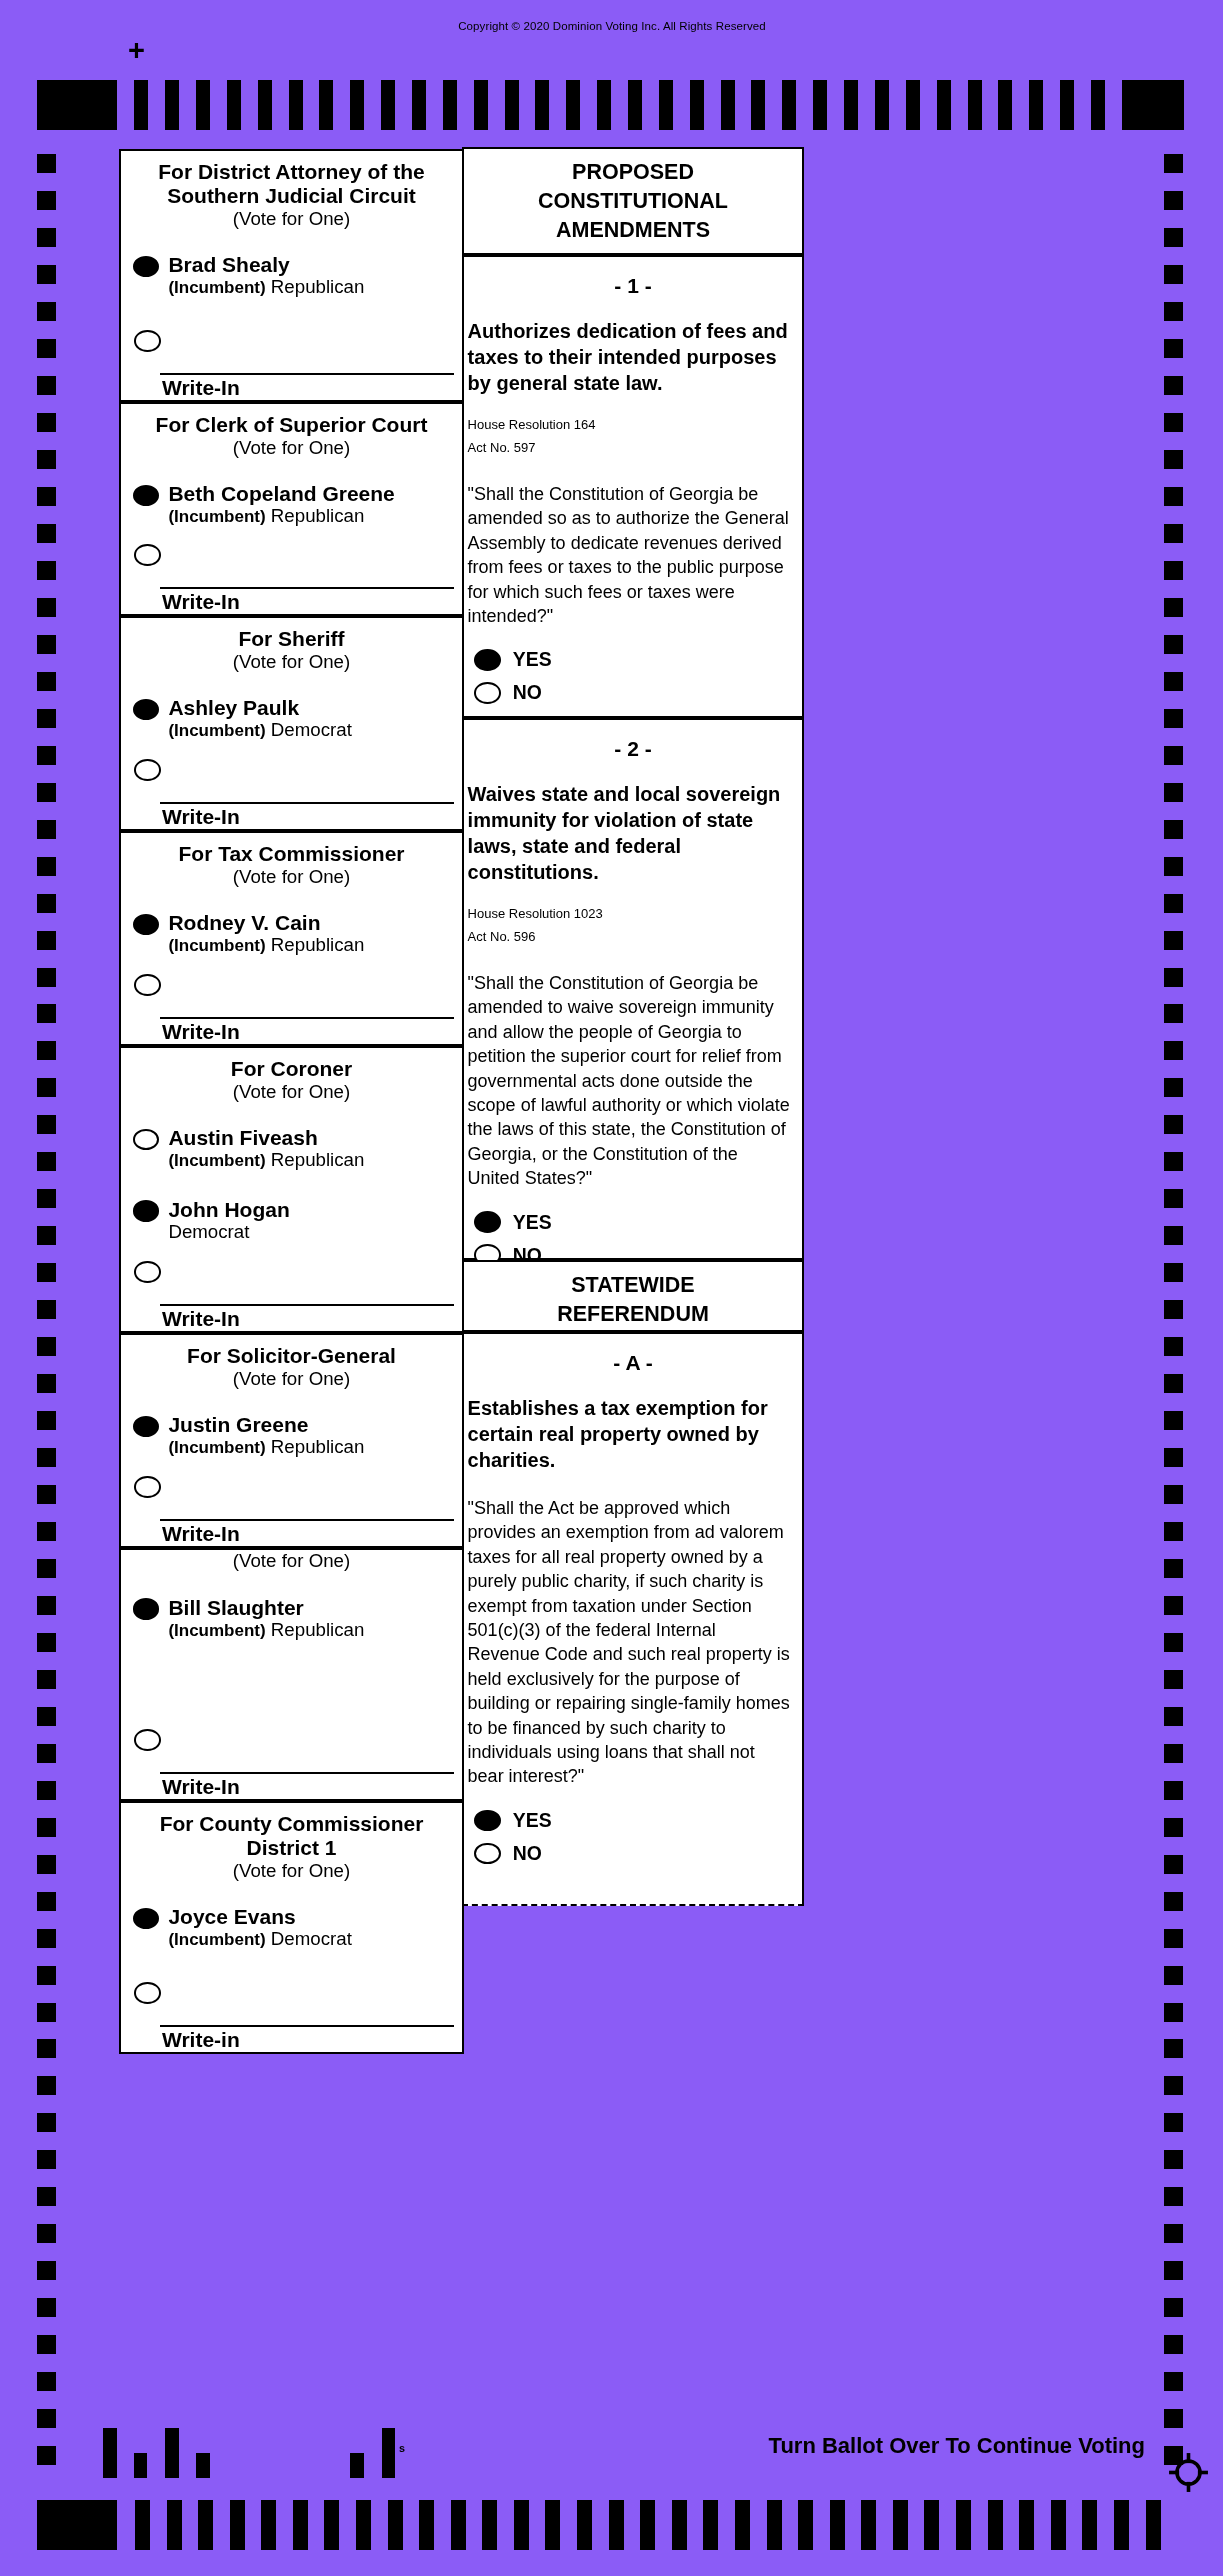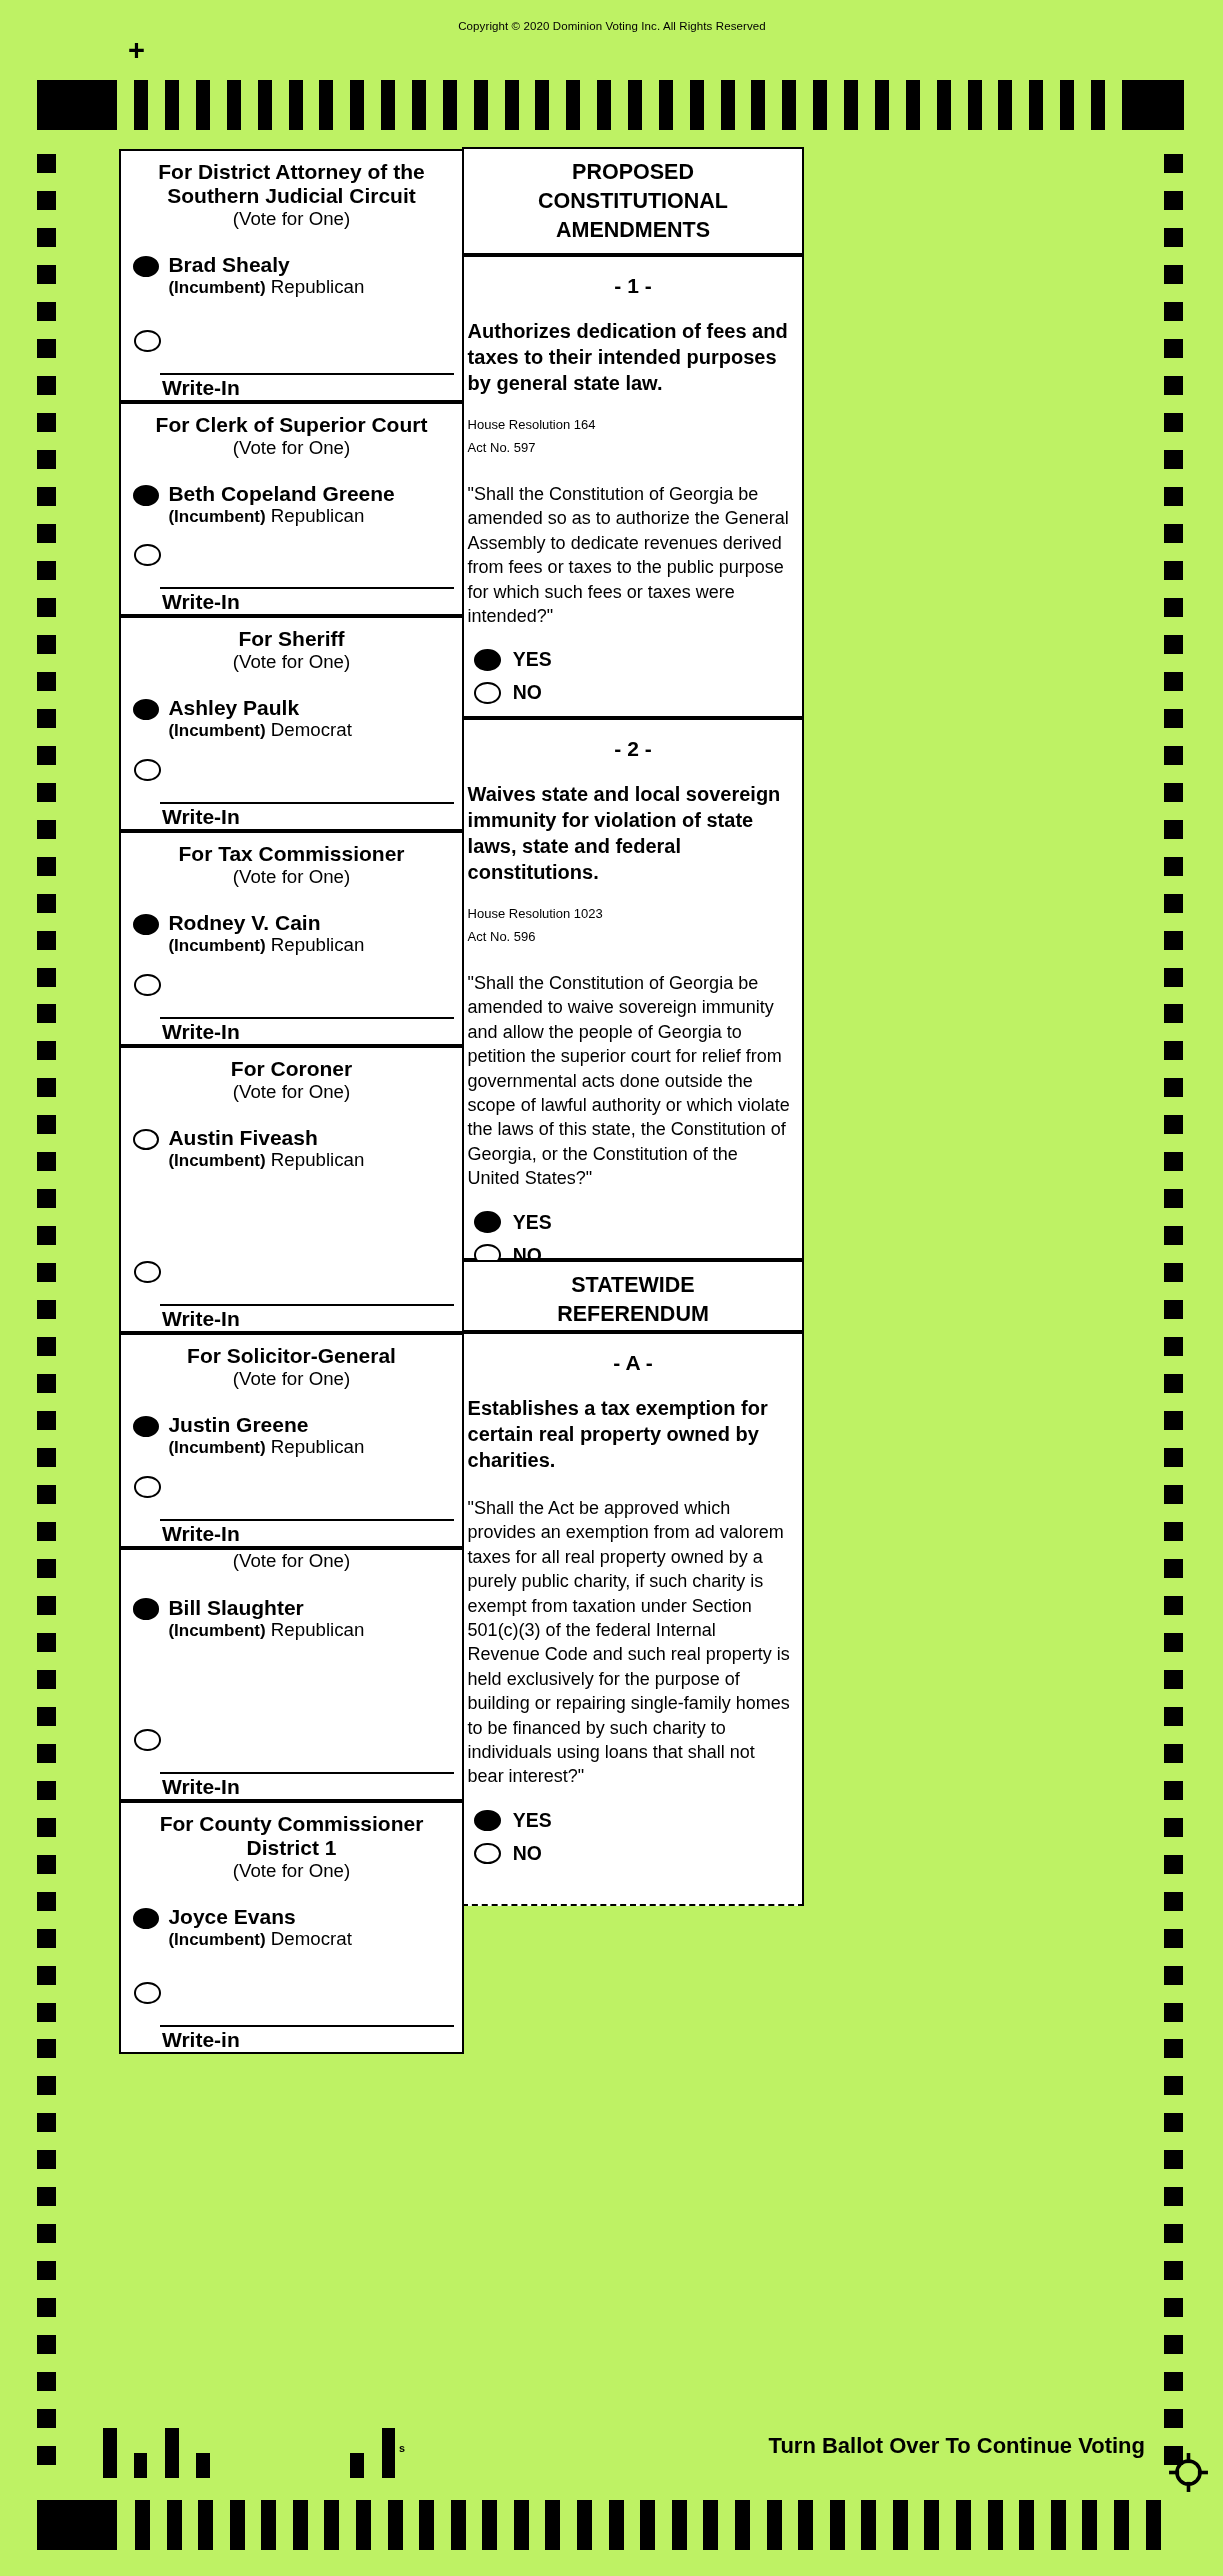--- a/index.html
+++ b/index.html
@@ -1,17 +1,17 @@
 <!DOCTYPE html>
 <html style="font-size:11.5px"><head>
 <meta charset="utf-8">
 <style>
   html,body{margin:0;padding:0;background:#fff;}
   body{width:1224px;height:2576px;position:relative;font-family:"Liberation Sans",sans-serif;color:#000;}
-  #page{position:absolute;inset:0;overflow:hidden;background:#bef264;}
+  #page{position:absolute;inset:0;overflow:hidden;background:#8b5cf6;}
 
   .copyright{position:absolute;top:20px;left:0;width:100%;text-align:center;font-size:11.5px;letter-spacing:0.1px;}
   .plusmark{position:absolute;left:128px;top:36px;font-size:29px;font-weight:bold;line-height:29px;}
 
   .tmark{position:absolute;background:#000;}
 
   .contest-col{position:absolute;left:119px;top:149px;width:345px;}
   .measure-col{position:absolute;left:462px;top:147px;width:342px;}
 
   .bbox{box-sizing:border-box;border:2.9px solid #000;position:relative;background:#fff;}
@@ -130,20 +130,27 @@
       </div>
       <div class="bbox" style="height: 287px;">
         <div class="contest-title">For Coroner</div>
         <div class="contest-instr">(Vote for One)</div>
         <div class="cands">
           <div class="cand">
             <div class="oval"></div>
             <div class="cand-text">
               <div class="cand-name">Austin Fiveash</div>
               <div class="cand-detail"><b>(Incumbent)</b> Republican</div>
+            </div>
+          </div>
+          <div class="cand">
+            <div class="oval filled"></div>
+            <div class="cand-text">
+              <div class="cand-name">John Hogan</div>
+              <div class="cand-detail">Democrat</div>
             </div>
           </div>
         </div>
         <div class="writein">
           <div class="oval"></div>
           <div class="wline"></div>
           <div class="wlabel">Write-In</div>
         </div>
       </div>
       <div class="bbox" style="height: 215px;">

